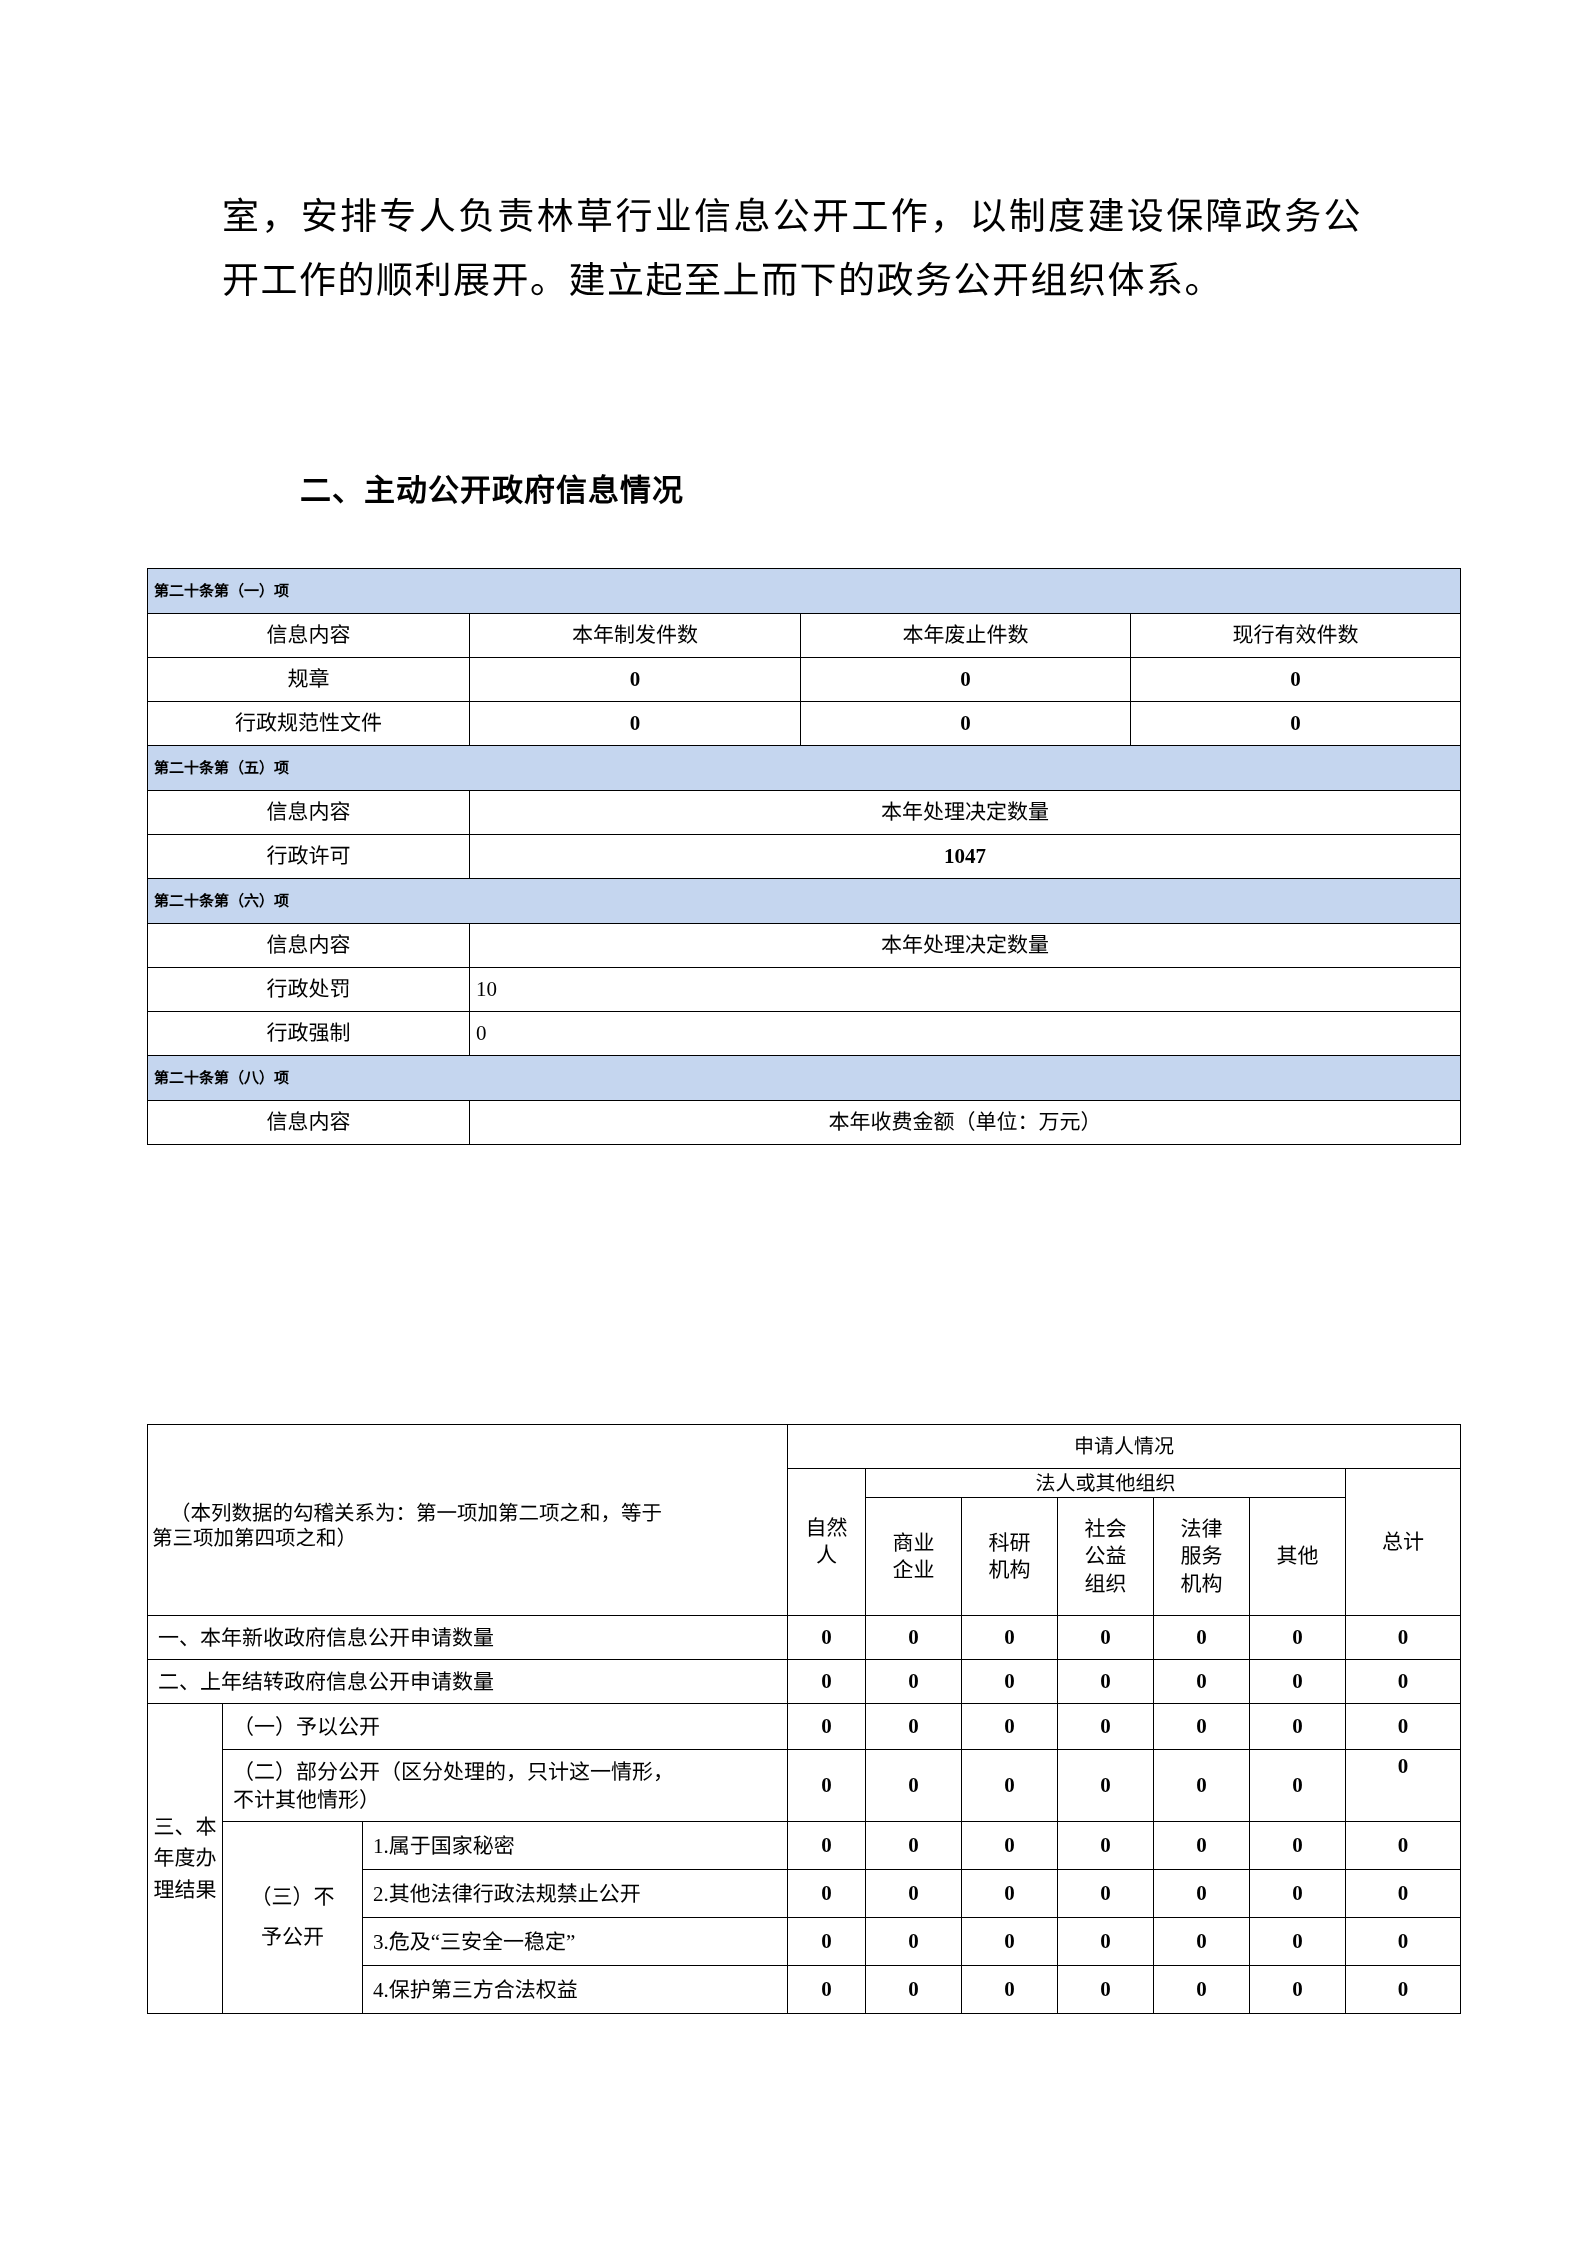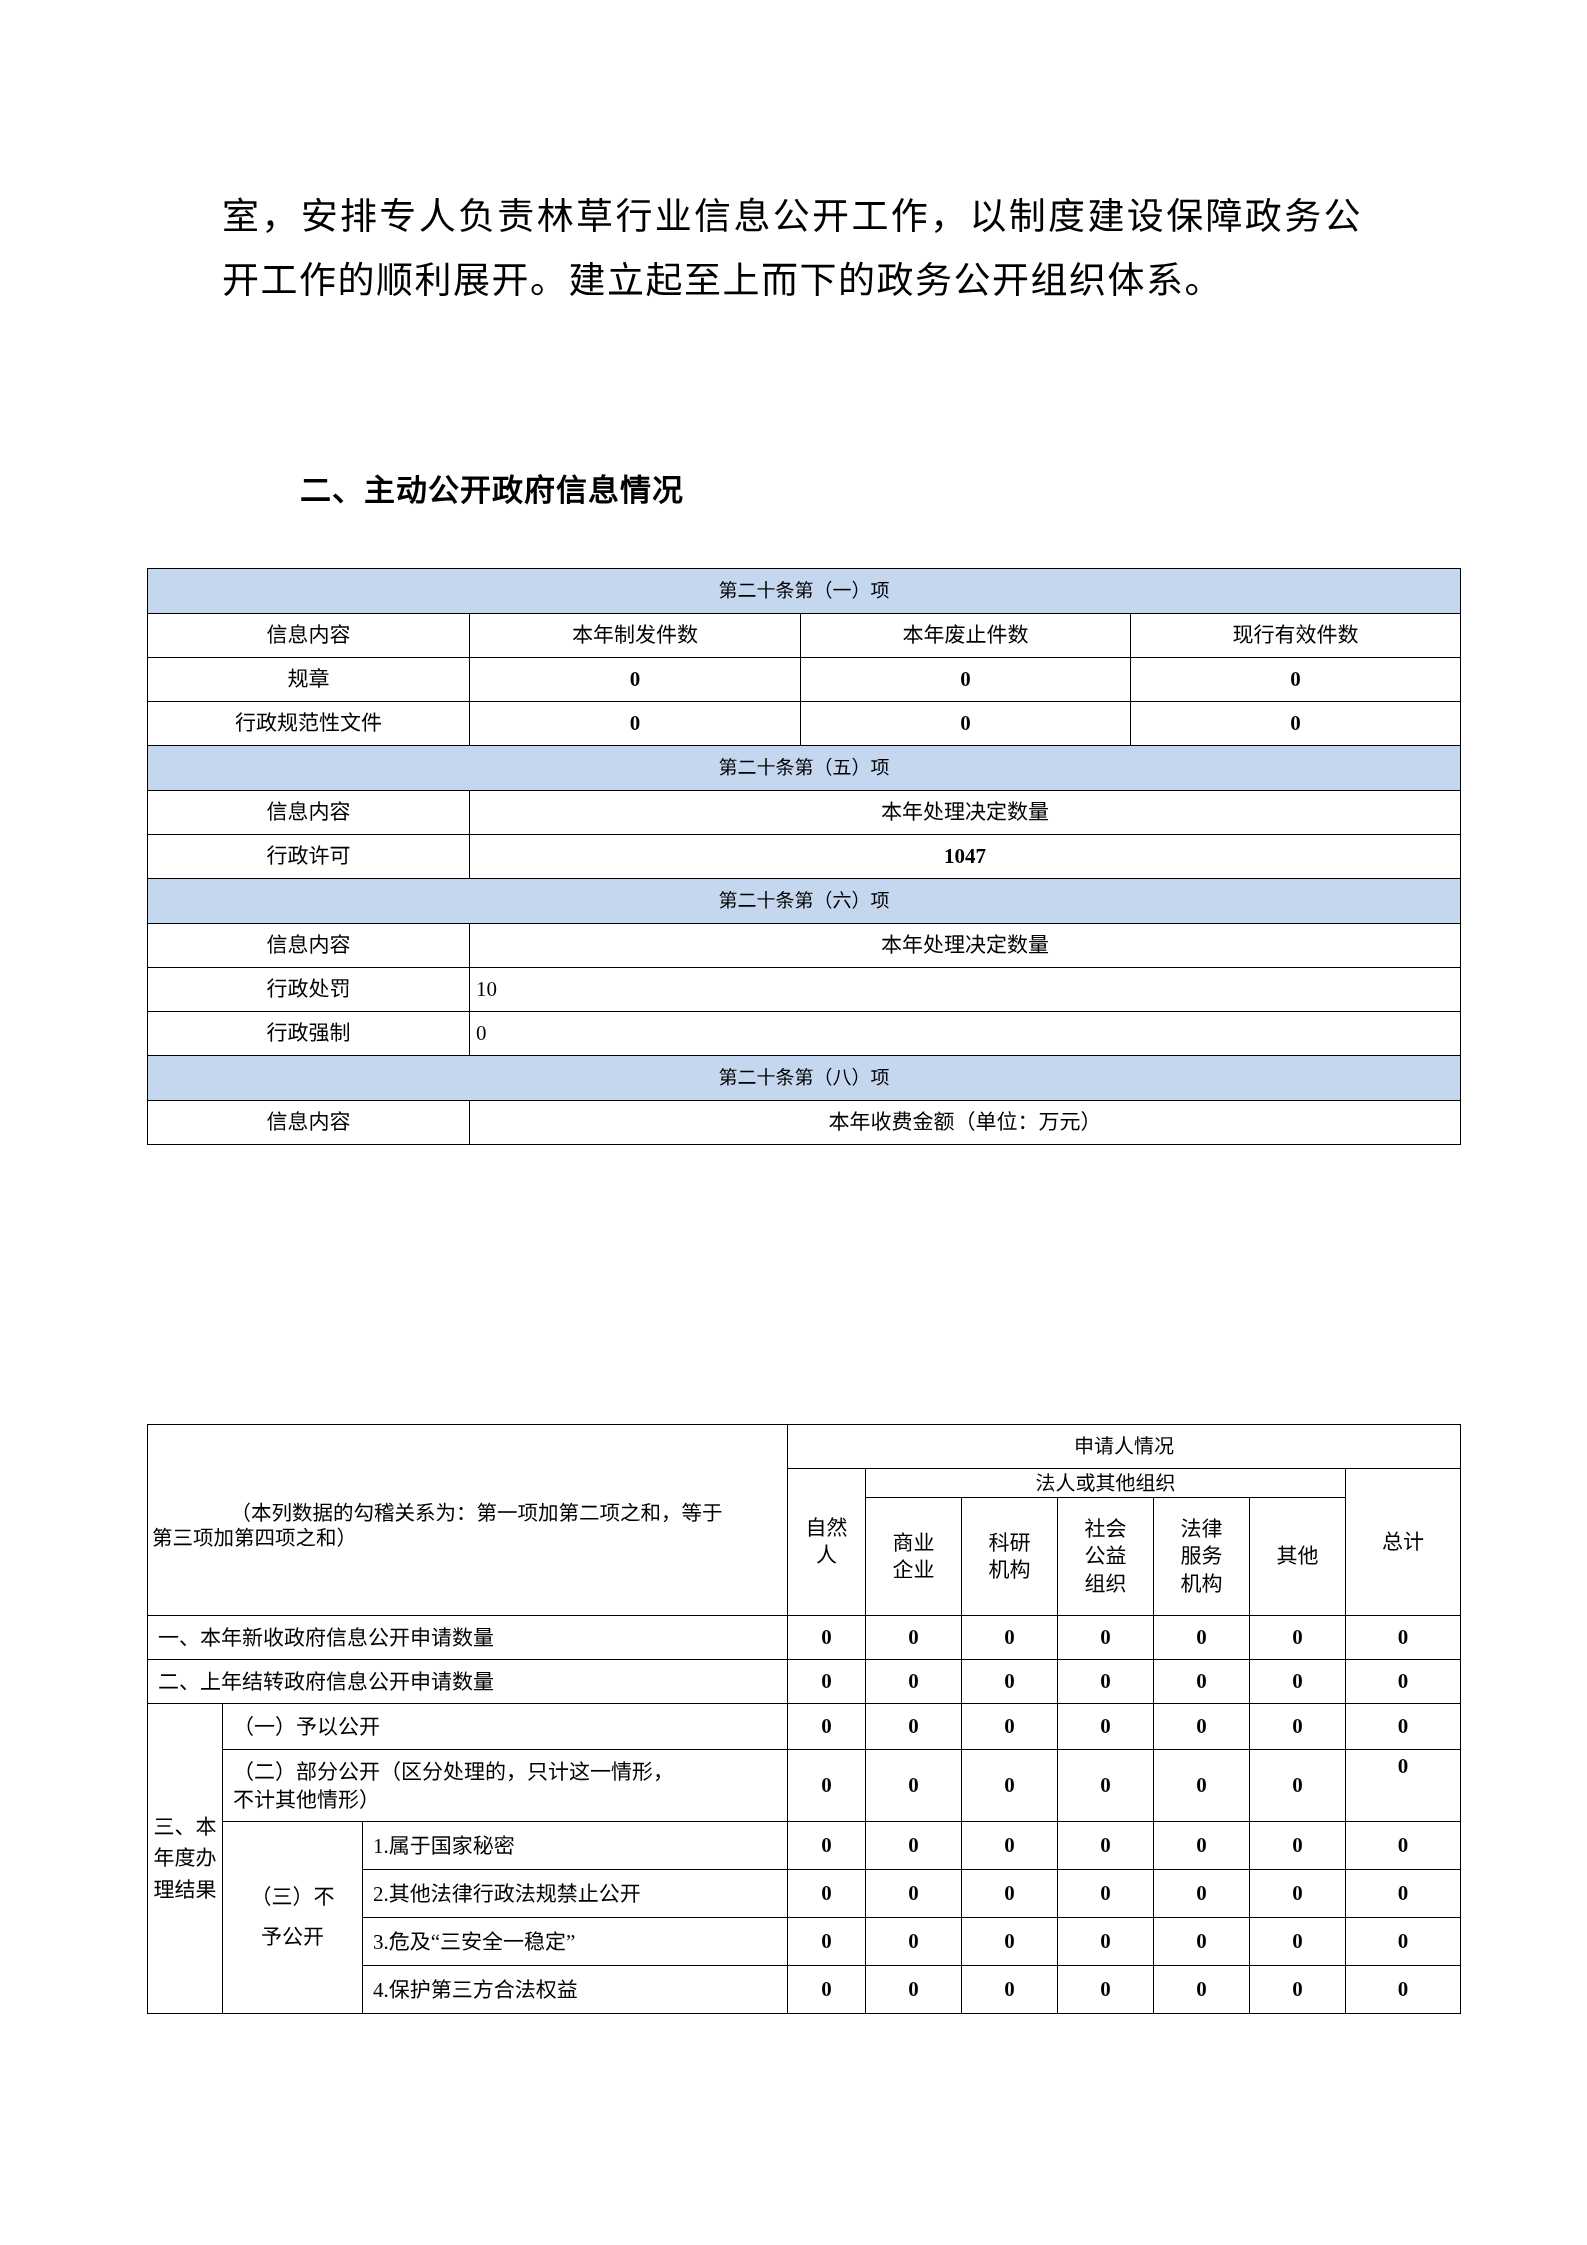--- a/index.html
+++ b/index.html
@@ -56,23 +56,23 @@
     color: #000;
   }
   .doc-table td {
     border: 1.6px solid #000;
     padding: 3px 6px;
     vertical-align: middle;
     line-height: 1.22;
   }
   .band {
     background: #c5d6ef;
-    text-align: center;
-    font-size: 19px;
+    font-size: 15px;
     height: 42px;
+    font-weight: bold;
   }
   .ctr { text-align: center; }
   .lft { text-align: center; padding-left: 9px; }
   .num { text-align: center; font-weight: bold; font-size: 21px; }
   .numlight { text-align: left; font-size: 21px; font-family: Liberation Serif, serif; }
 
   
   #table-one {
     left: 147px;
     top: 568px;
@@ -108,21 +108,21 @@
     text-align: center;
     font-weight: bold;
     font-size: 21px;
   }
   .note-cell {
     text-align: center;
     font-size: 20.5px;
     line-height: 1.9;
     padding: 6px 14px;
   }
-  .note-cell .l1 { display: block; text-align: center; text-indent: 18px; margin-top: 12px; }
+  .note-cell .l1 { display: block; text-align: left; text-indent: 18px; margin-top: 12px; }
   .note-cell .l2 { display: block; text-align: left; }
 </style>
 </head>
 <body>
 
 <div class="page">
 
   <p class="body-para">室，安排专人负责林草行业信息公开工作，以制度建设保障政务公开工作的顺利展开。建立起至上而下的政务公开组织体系。</p>
 
   <div class="section-heading" id="heading-2">二、主动公开政府信息情况</div>

